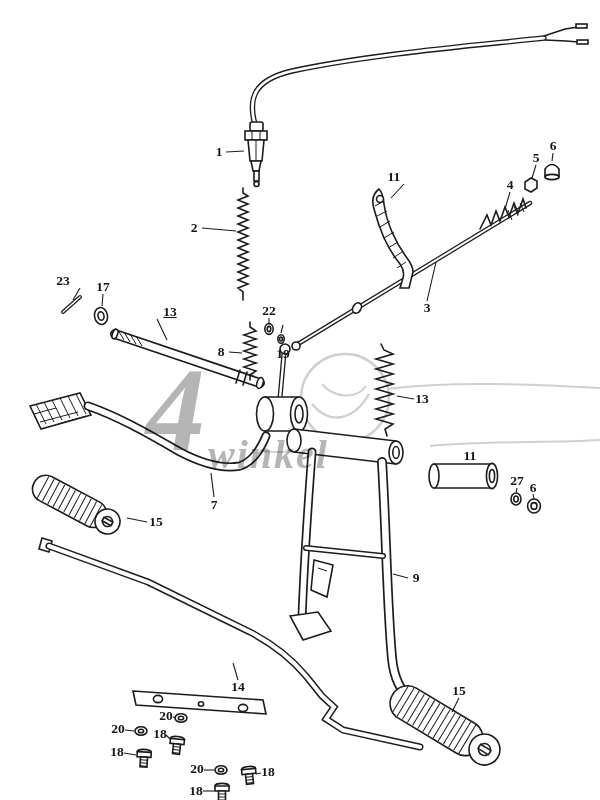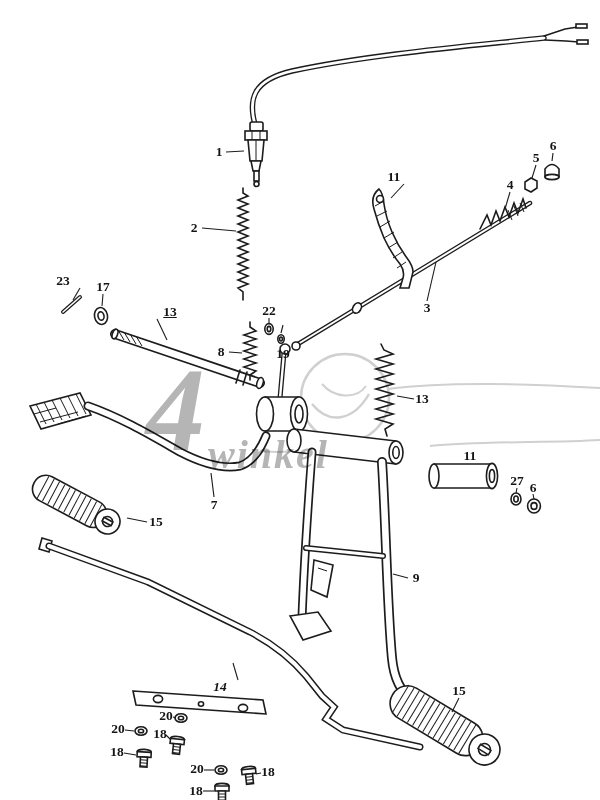--- a/index.html
+++ b/index.html
@@ -354,21 +354,21 @@
       <span class="part-label" style="left: 269px; top: 311px;">22</span>
       <span class="part-label" style="left: 283px; top: 318px; margin-top: 36px;">19</span>
       <span class="part-label" style="left: 422px; top: 399px;">13</span>
       <span class="part-label" style="left: 470px; top: 456px;">11</span>
       <span class="part-label" style="left: 517px; top: 481px;">27</span>
       <span class="part-label" style="left: 533px; top: 488px;">6</span>
       <span class="part-label" style="left: 214px; top: 505px;">7</span>
       <span class="part-label" style="left: 416px; top: 578px;">9</span>
       <span class="part-label" style="left: 156px; top: 522px;">15</span>
       <span class="part-label" style="left: 459px; top: 691px;">15</span>
-      <span class="part-label" style="left: 220px; top: 687px; font-style: italic;">14</span>
+      <span class="part-label" style="left: 238px; top: 687px;">14</span>
       <span class="part-label" style="left: 166px; top: 716px;">20</span>
       <span class="part-label" style="left: 160px; top: 734px;">18</span>
       <span class="part-label" style="left: 118px; top: 729px;">20</span>
       <span class="part-label" style="left: 117px; top: 752px;">18</span>
       <span class="part-label" style="left: 197px; top: 769px;">20</span>
       <span class="part-label" style="left: 196px; top: 791px;">18</span>
       <span class="part-label" style="left: 268px; top: 772px;">18</span>
     </div>
 
 </div>

